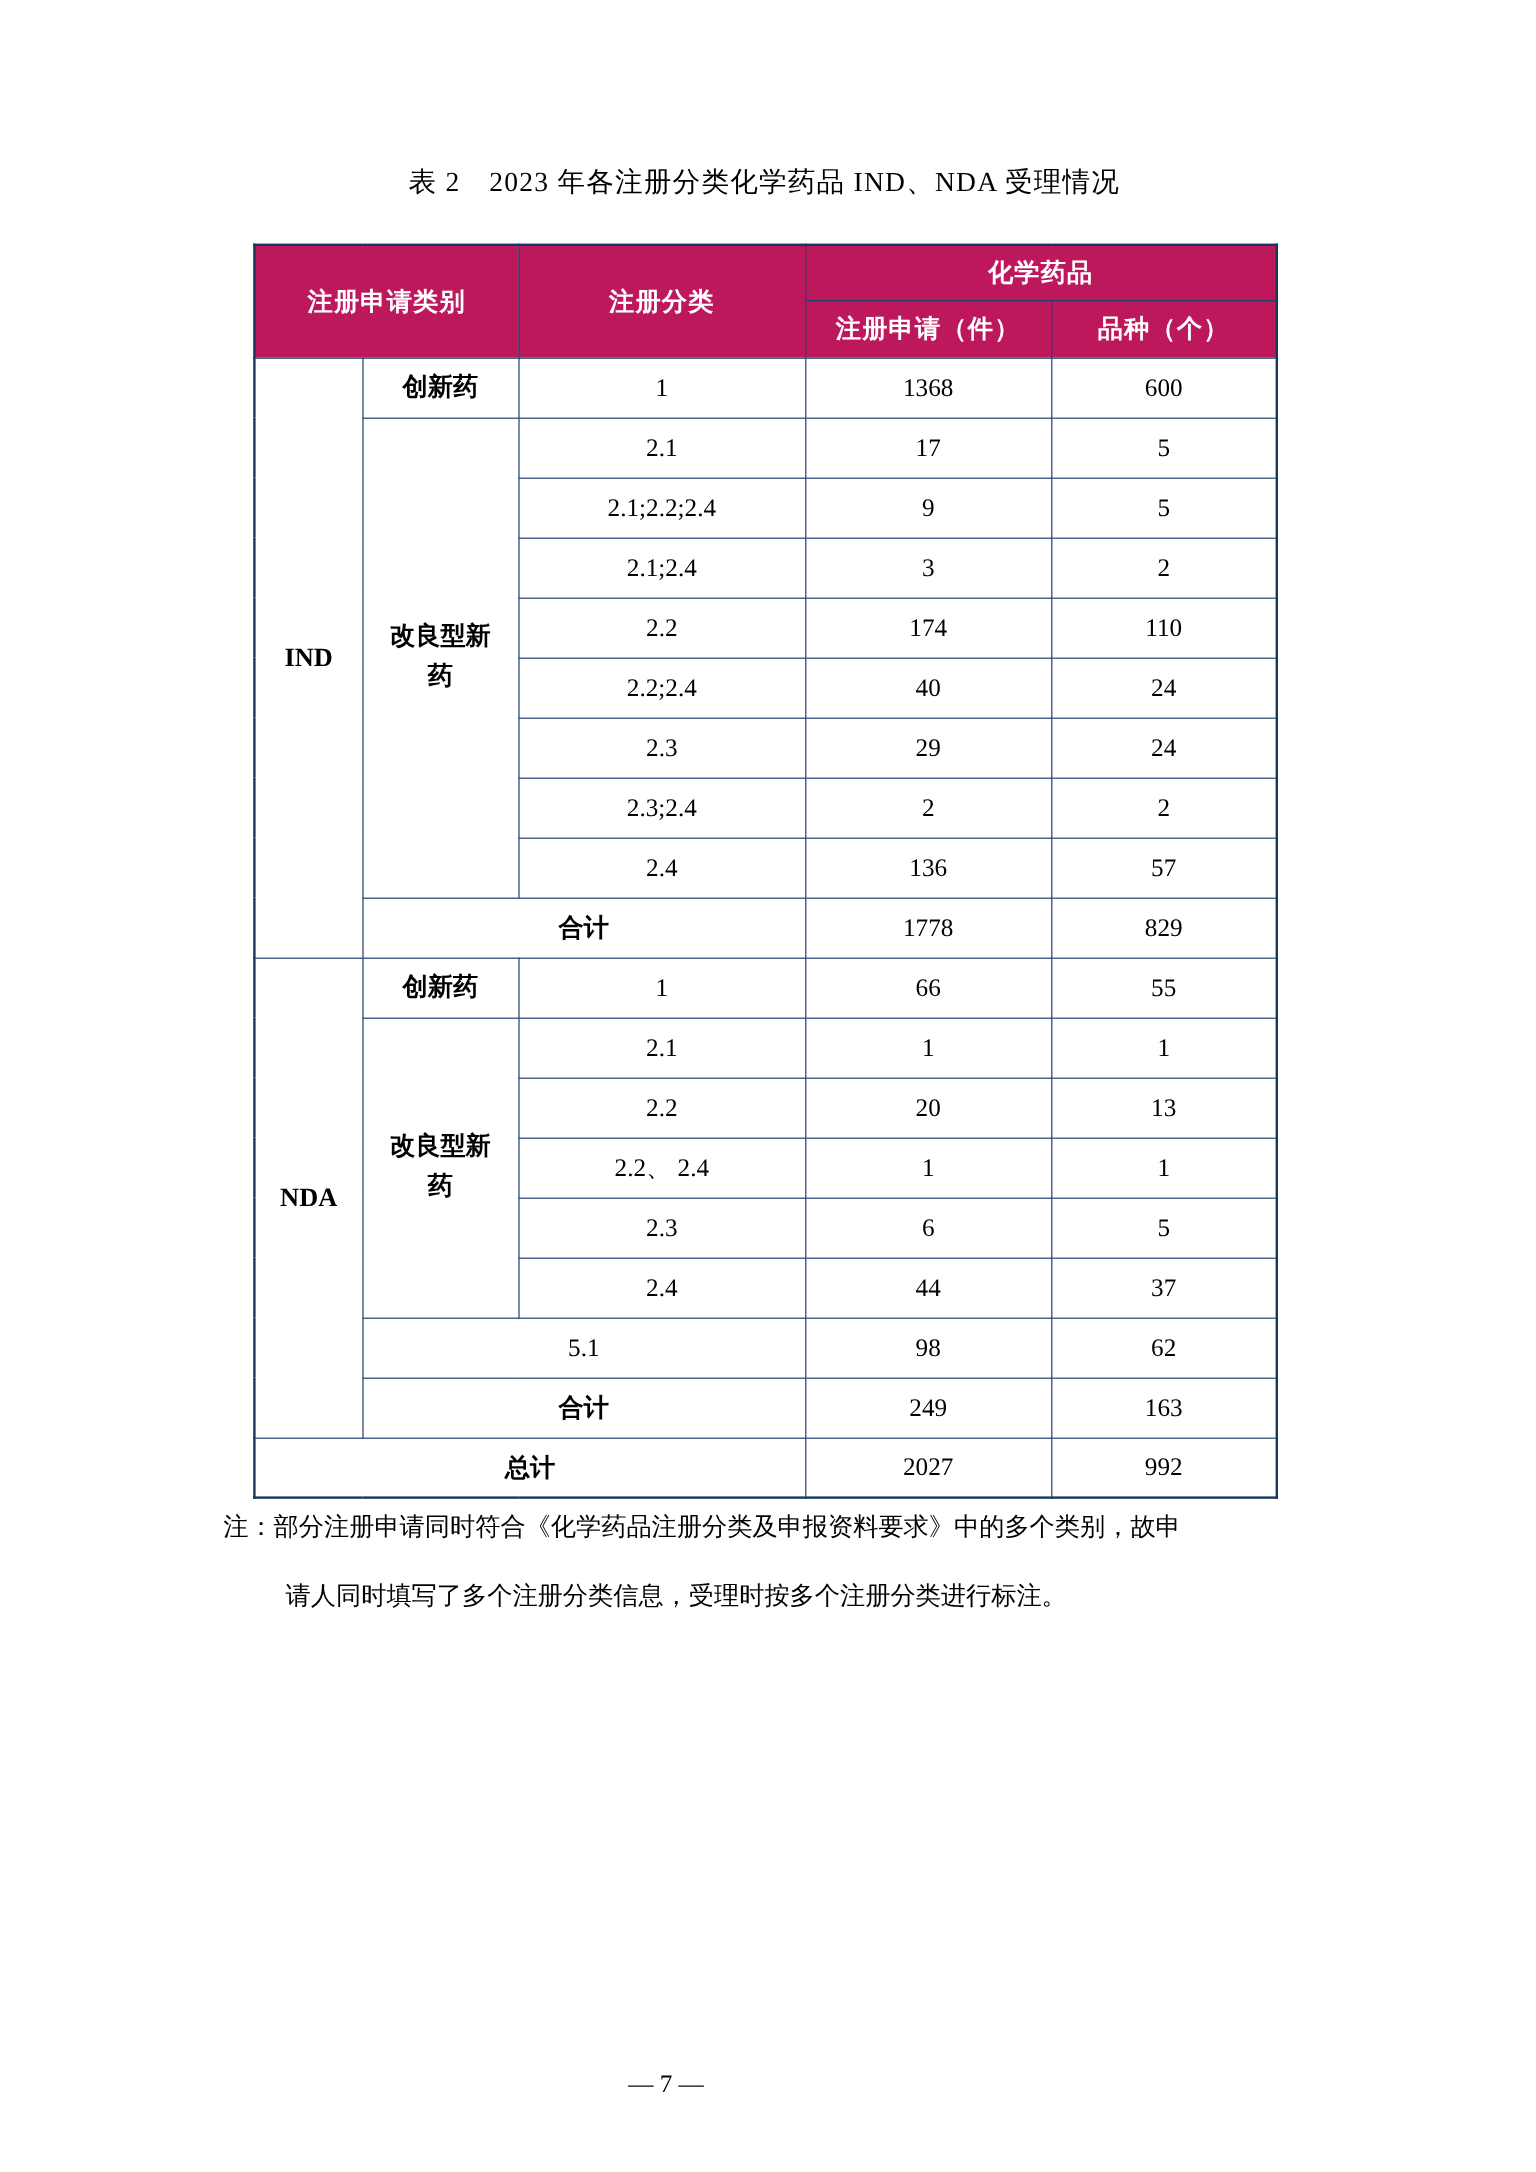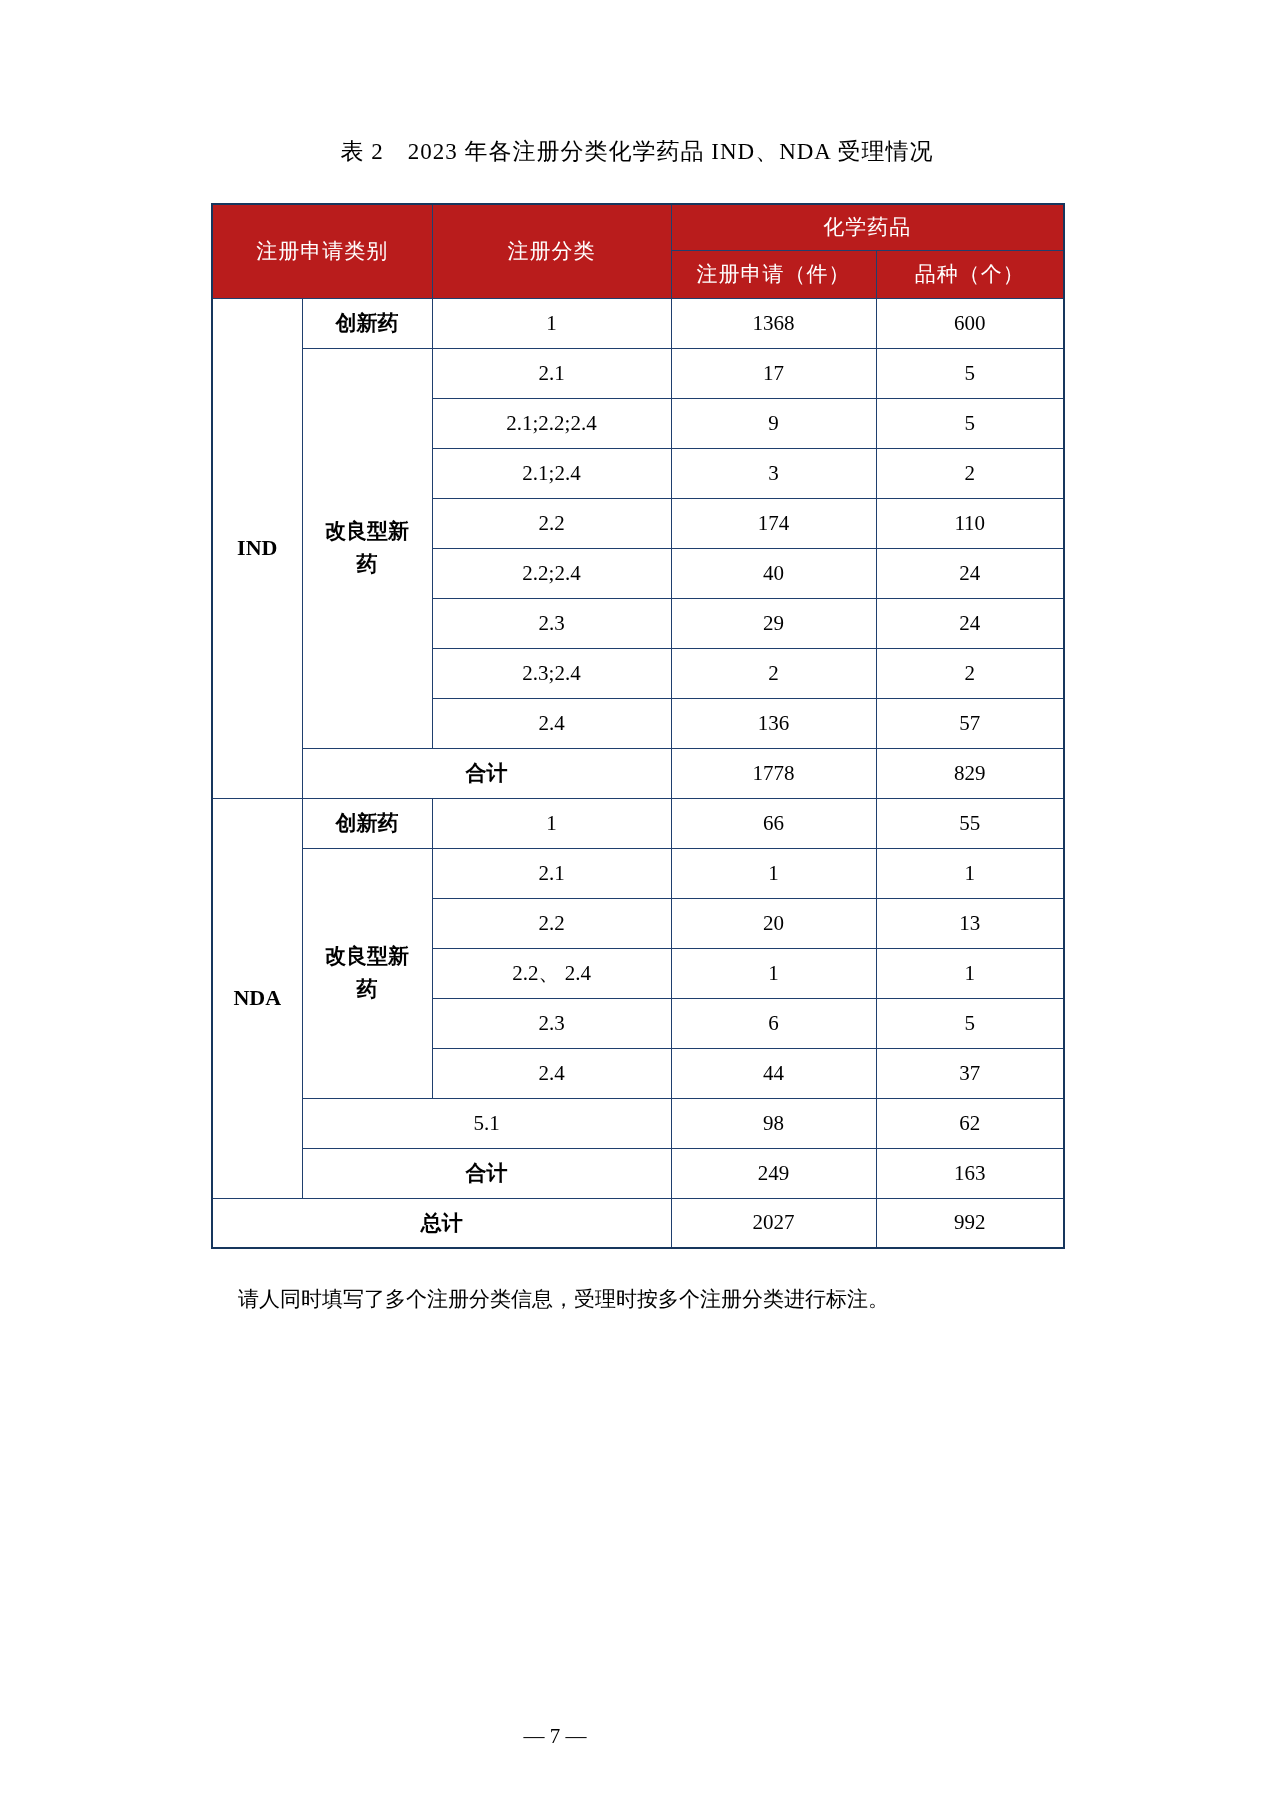--- a/index.html
+++ b/index.html
@@ -36,24 +36,24 @@
   table.acceptance th, table.acceptance td {
     border: 1px solid #1f3f6e;
     text-align: center;
     vertical-align: middle;
     padding: 0 4px;
   }
   tr.hr1 { height: 46px; }
   tr.hr2 { height: 48px; }
   tr.br  { height: 50px; }
   th.head {
-    background: #b91c1c;
+    background: #be185d;
     color: #ffffff;
     font-family: "Liberation Sans", "DejaVu Sans", sans-serif;
-    font-weight: 400;
+    font-weight: 700;
     font-size: 21px;
     letter-spacing: 1px;
   }
   td.num, td.cls {
     font-family: "Liberation Serif", "DejaVu Serif", serif;
     font-size: 21px;
     font-weight: 400;
   }
   td.cat-label {
     font-family: "Liberation Sans", "DejaVu Sans", sans-serif;
@@ -229,18 +229,19 @@
 
     <tr class="br">
       <td class="sum-label" colspan="3">总计</td>
       <td class="sum-num">2027</td>
       <td class="sum-num">992</td>
     </tr>
   </tbody>
     </table>
 
   <div class="footnote">
+    <div class="line1">注：部分注册申请同时符合《化学药品注册分类及申报资料要求》中的多个类别，故申</div>
     <div class="line2">请人同时填写了多个注册分类信息，受理时按多个注册分类进行标注。</div>
   </div>
 
   <div class="page-number">— 7 —</div>
 
 </div>
 
 </body></html>

